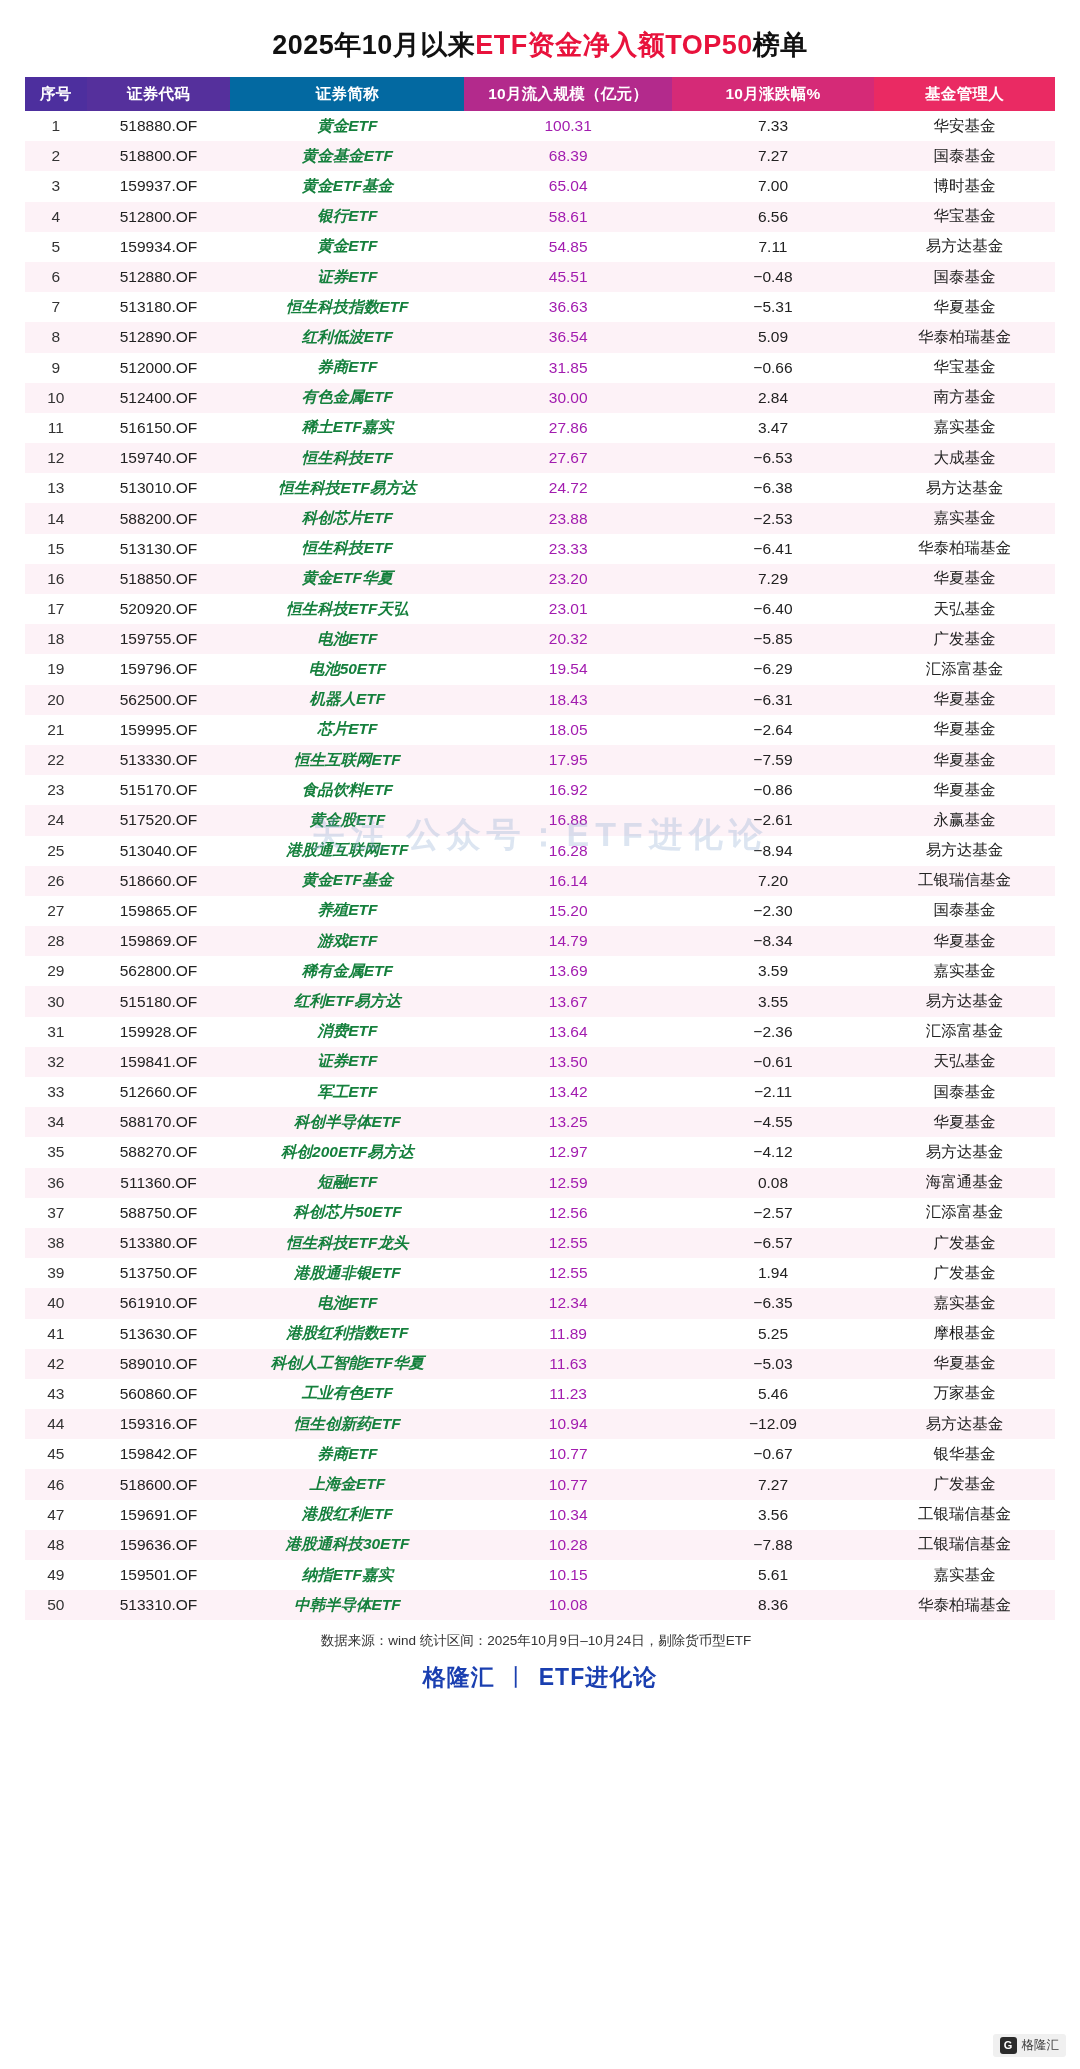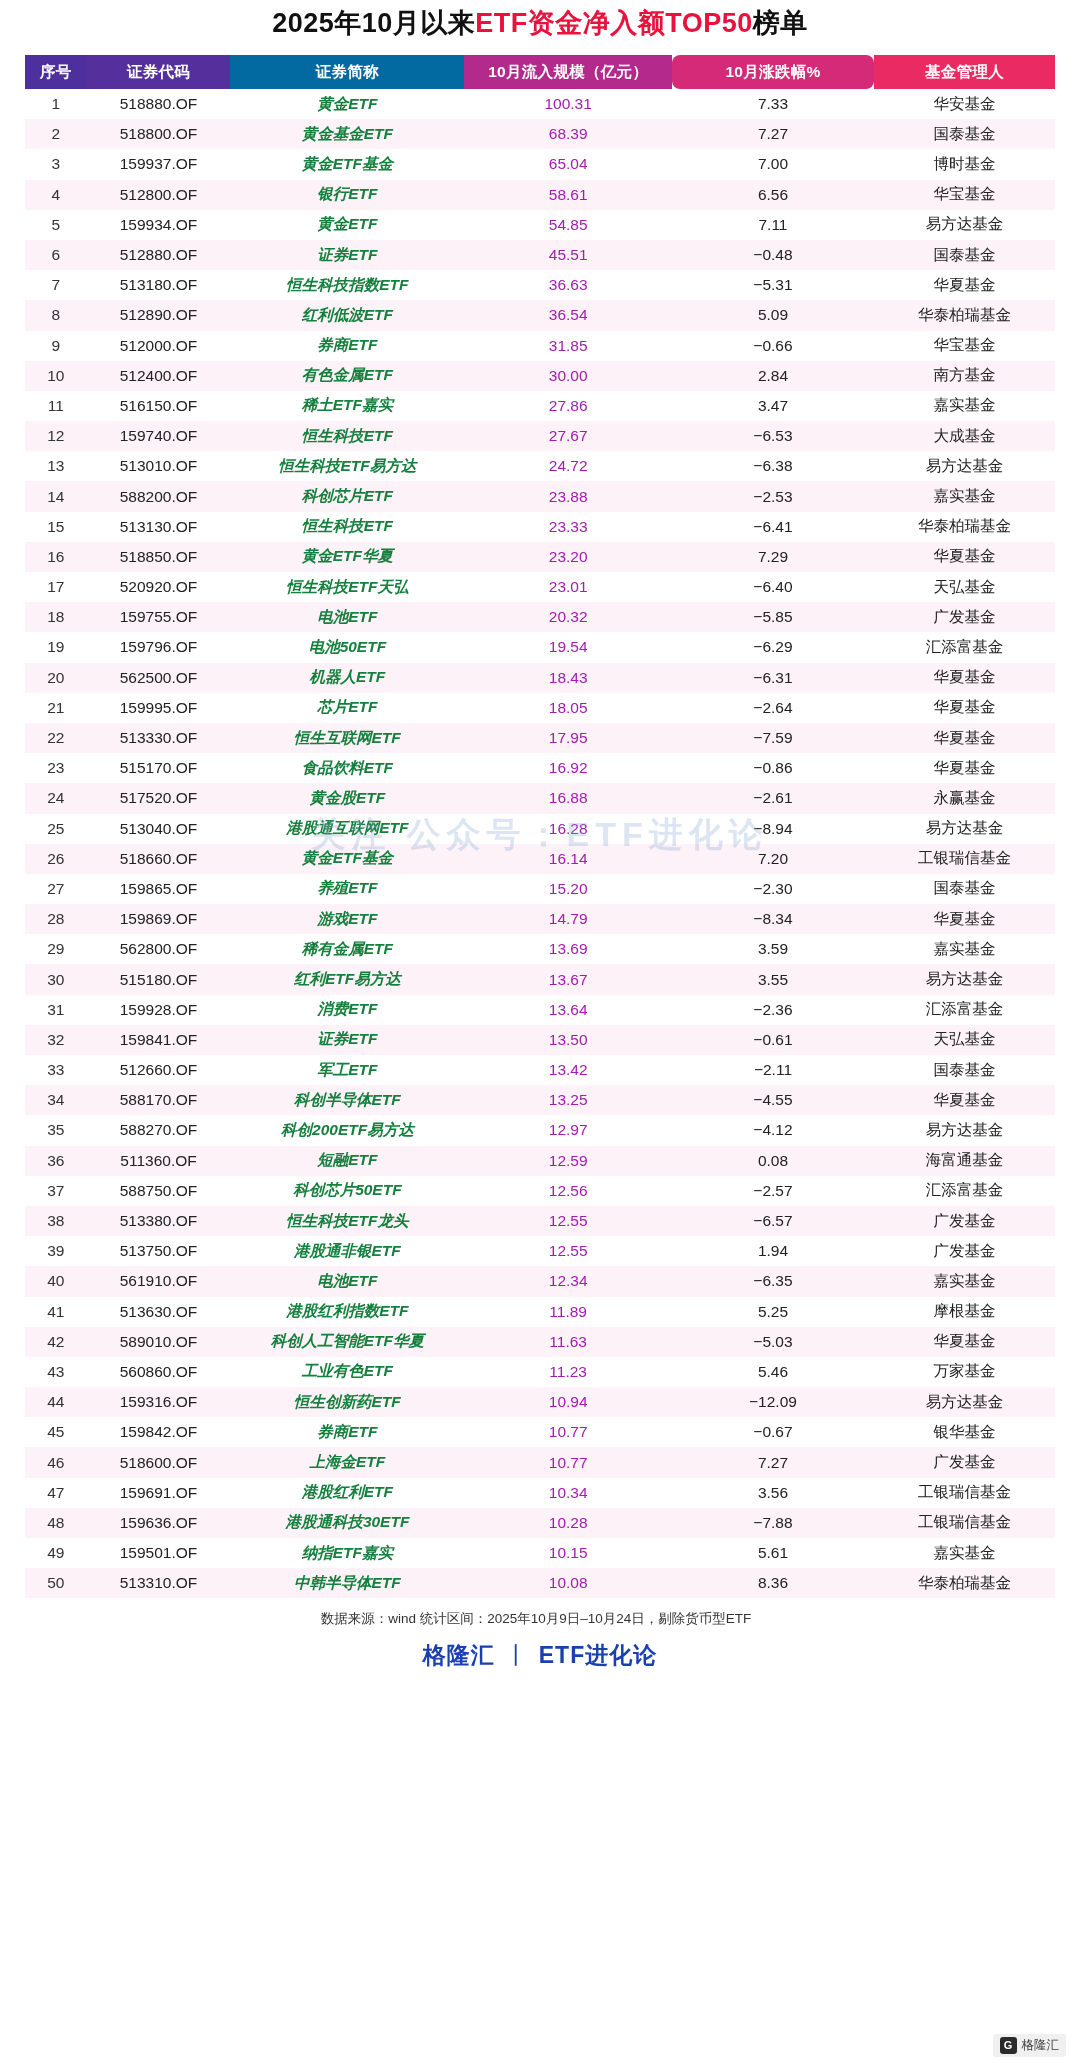--- a/index.html
+++ b/index.html
@@ -16,21 +16,21 @@
     box-sizing:border-box;
     padding:0 0 0 0;
     position:relative;
     background:#fff;
   }
   
   .title{
     text-align:center;
     font-size:27px;
     font-weight:bold;
-    padding:5px 0 14px 0;
+    padding:27px 0 14px 0;
     letter-spacing:0.5px;
     color:#111;
   }
   .title .hl{color:#e8123c;}
   
   .tbl-wrap{
     padding:0 25px;
     box-sizing:border-box;
   }
   table.main{
@@ -58,21 +58,21 @@
   .h1{background:#4d2f9e;}
   .h2{background:#55309c;}
   .h3{background:#0369a1;}
   .h4{background:#b32a8c;}
   .h5{background:#d52a77;}
   .h6{background:#ea2a63;}
   .col-no{width:58px;}
   .col-code{width:135px;}
   .col-name{width:220px;}
   .col-flow{width:195px;}
-  .col-chg{width:190px;border-radius:8px;}
+  .col-chg{width:190px;}
   .col-mgr{width:170px;}
   tr.row-even td{background:#fdf2f7;}
   tr.row-odd td{background:#ffffff;}
   td.c-no{color:#333;}
   td.c-code{color:#222;}
   td.c-name{font-weight:bold;color:#15803d;font-style:italic;}
   td.c-flow{color:#a21caf;font-weight:normal;}
   td.c-chg{color:#222;}
   td.c-mgr{color:#222;}
   

